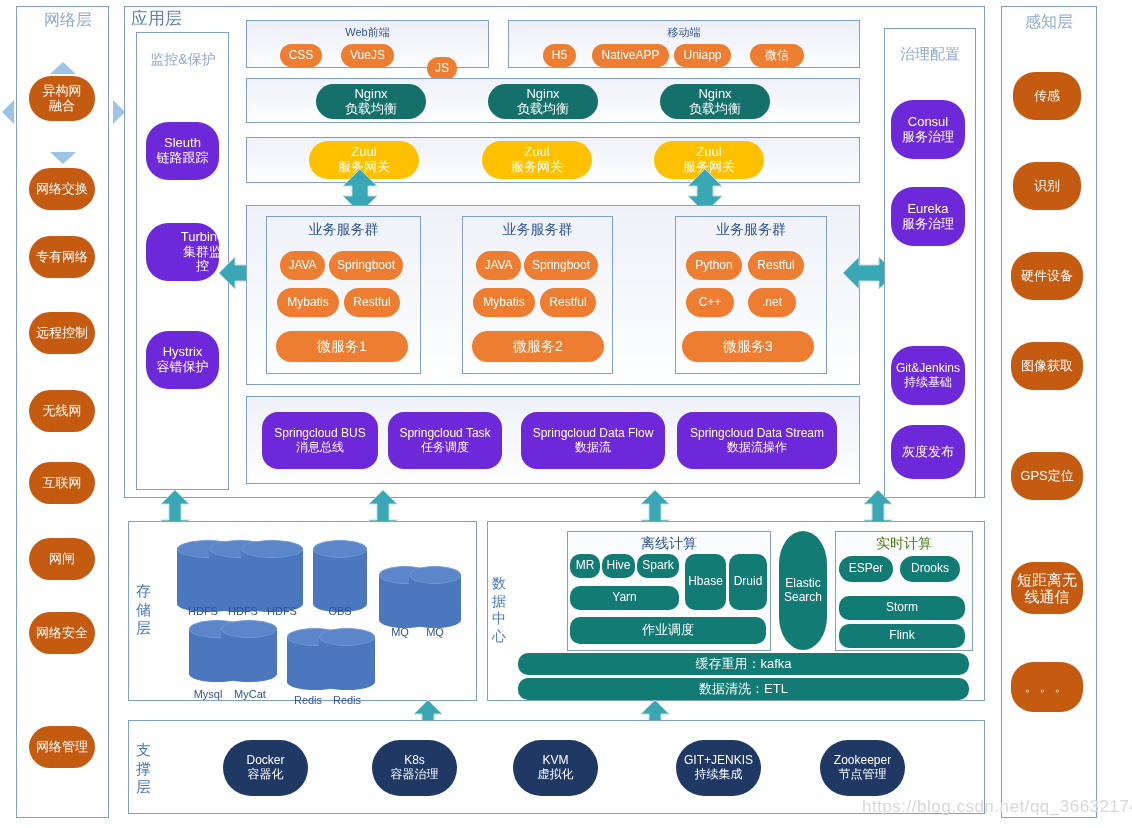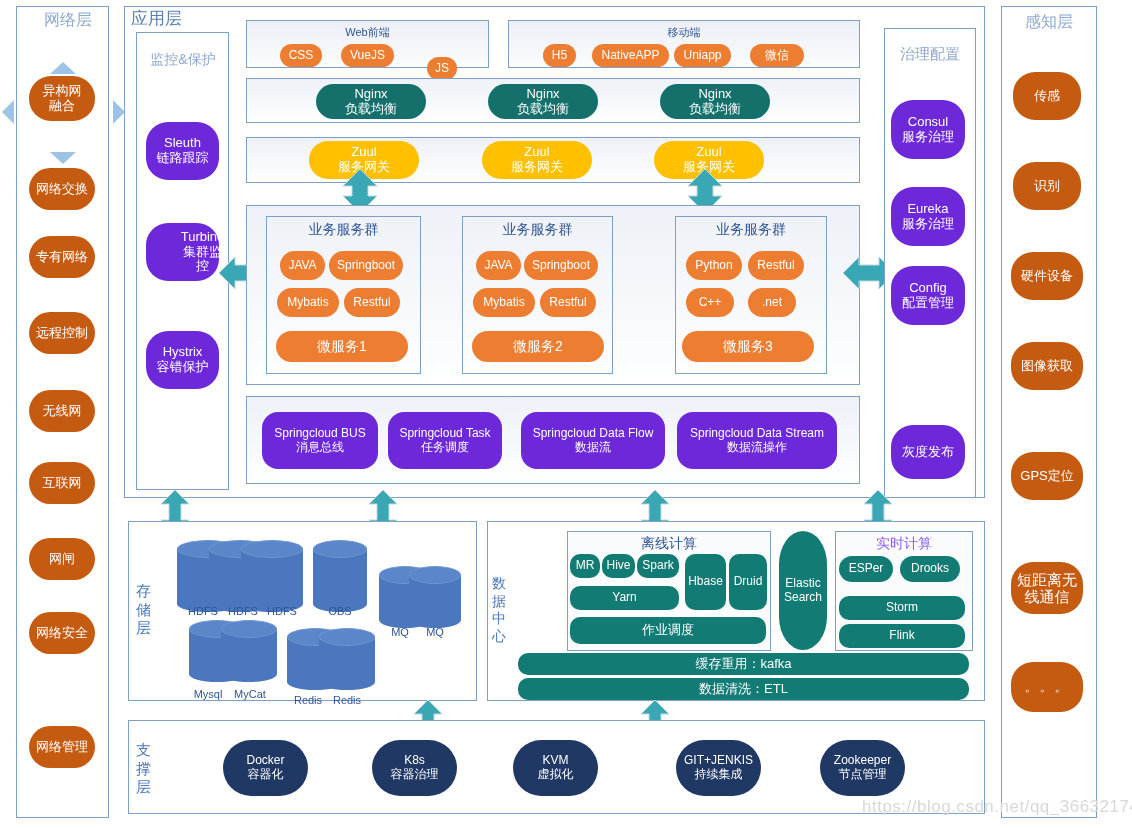--- a/index.html
+++ b/index.html
@@ -248,22 +248,22 @@
 数据流</div>
   <div class="abs pill green r16" style="left:677px;top:412px;width:160px;height:57px;font-size:12px;">Springcloud Data Stream
 数据流操作</div>
 
   <div class="abs panel" style="left:884px;top:28px;width:92px;height:470px;"></div>
   <div class="abs panel-title" style="left:884px;top:46px;width:92px;text-align:center;font-size:15px;">治理配置</div>
   <div class="abs pill blue r22" style="left:891px;top:100px;width:74px;height:59px;font-size:13px;">Consul
 服务治理</div>
   <div class="abs pill blue r22" style="left:891px;top:187px;width:74px;height:59px;font-size:13px;">Eureka
 服务治理</div>
-  <div class="abs pill blue r22" style="left:891px;top:266px;width:74px;height:59px;font-size:13px;">Config
-配置管理</div>
+  <div class="abs pill blue r22" style="left:891px;top:346px;width:74px;height:59px;font-size:12px;">Git&amp;Jenkins
+持续基础</div>
   <div class="abs pill blue r22" style="left:891px;top:425px;width:74px;height:54px;font-size:13px;">灰度发布</div>
 
   <div class="abs panel" style="left:1001px;top:6px;width:96px;height:812px;"></div>
   <div class="abs panel-title" style="left:1001px;top:14px;width:96px;text-align:center;">感知层</div>
   <div class="abs pill orange r22" style="left:1013px;top:72px;width:68px;height:48px;font-size:13px;">传感</div>
   <div class="abs pill orange r22" style="left:1013px;top:162px;width:68px;height:48px;font-size:13px;">识别</div>
   <div class="abs pill orange r22" style="left:1011px;top:252px;width:72px;height:48px;font-size:13px;">硬件设备</div>
   <div class="abs pill orange r22" style="left:1011px;top:342px;width:72px;height:48px;font-size:13px;">图像获取</div>
   <div class="abs pill orange r22" style="left:1011px;top:452px;width:72px;height:48px;font-size:13px;">GPS定位</div>
   <div class="abs pill orange r22" style="left:1011px;top:562px;width:72px;height:52px;font-size:15px;">短距离无
@@ -370,21 +370,21 @@
   <div class="abs pill teal2 r10" style="left:637px;top:554px;width:42px;height:24px;font-size:12px;">Spark</div>
   <div class="abs pill teal2 r10" style="left:570px;top:586px;width:109px;height:24px;font-size:12px;">Yarn</div>
   <div class="abs pill teal2 r10" style="left:685px;top:554px;width:41px;height:56px;font-size:12px;">Hbase</div>
   <div class="abs pill teal2 r10" style="left:729px;top:554px;width:38px;height:56px;font-size:12px;">Druid</div>
   <div class="abs pill teal2 r10" style="left:570px;top:617px;width:196px;height:27px;font-size:13px;">作业调度</div>
 
   <div class="abs pill teal2 ell" style="left:779px;top:531px;width:48px;height:119px;font-size:12px;">Elastic
 Search</div>
 
   <div class="abs panel" style="left:835px;top:531px;width:138px;height:120px;background:#fafbfd;"></div>
-  <div class="abs" style="left:835px;top:535px;width:138px;text-align:center;color:#8b5cf6;font-size:14px;">实时计算</div>
+  <div class="abs" style="left:835px;top:535px;width:138px;text-align:center;color:#4d7c0f;font-size:14px;">实时计算</div>
   <div class="abs pill teal2 r16" style="left:839px;top:556px;width:54px;height:26px;font-size:12px;">ESPer</div>
   <div class="abs pill teal2 r16" style="left:900px;top:556px;width:60px;height:26px;font-size:12px;">Drooks</div>
   <div class="abs pill teal2 r10" style="left:839px;top:596px;width:126px;height:24px;font-size:12px;">Storm</div>
   <div class="abs pill teal2 r10" style="left:839px;top:624px;width:126px;height:24px;font-size:12px;">Flink</div>
 
   <div class="abs pill teal2 r10" style="left:518px;top:653px;width:451px;height:22px;font-size:13px;">缓存重用：kafka</div>
   <div class="abs pill teal2 r10" style="left:518px;top:678px;width:451px;height:22px;font-size:13px;">数据清洗：ETL</div>
 
   <div class="abs vbiarrow" style="left:413px;top:700px;">
     <svg width="30" height="44" viewBox="0 0 30 44">

